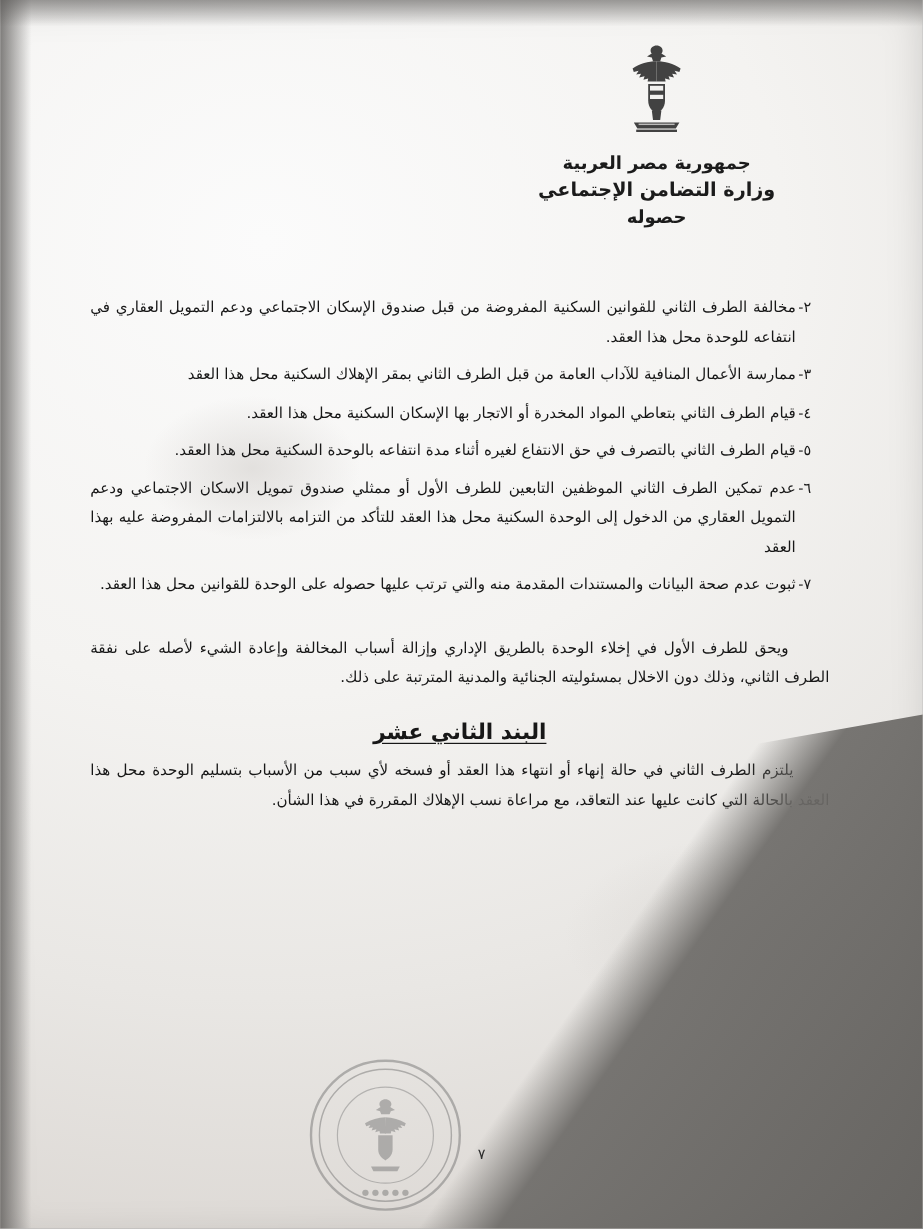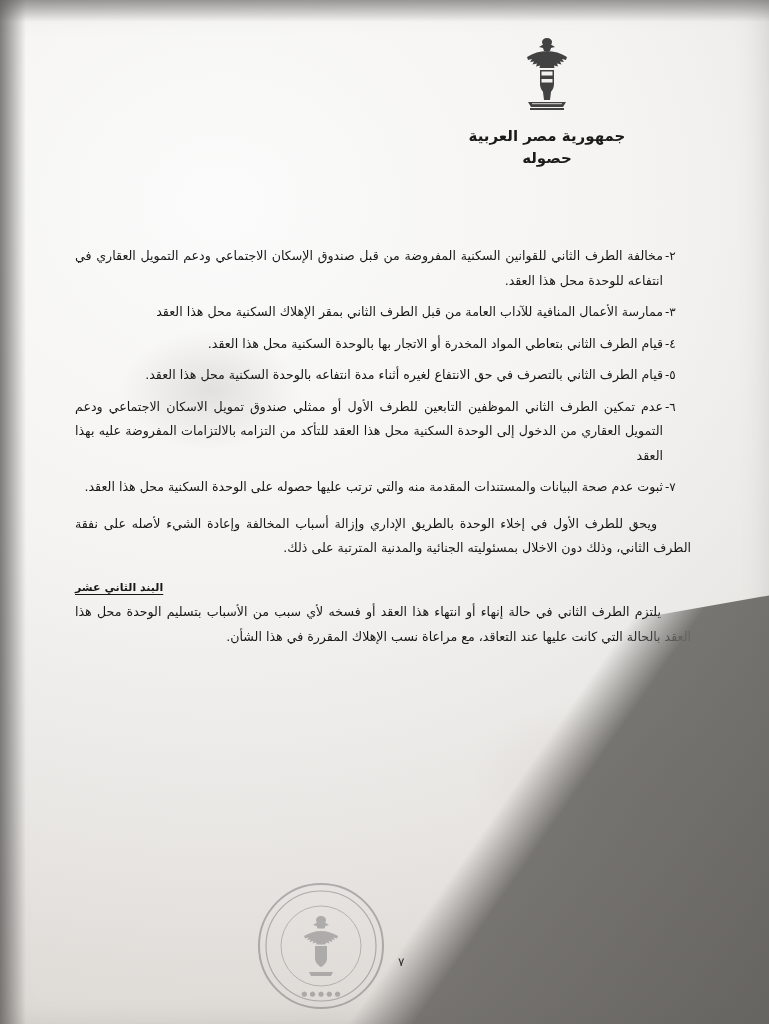--- a/index.html
+++ b/index.html
@@ -118,30 +118,30 @@
     color: #1a1a1a;
     direction: rtl;
   }
   .clause-body {
     flex: 1 1 auto;
     text-align: justify;
     text-justify: inter-word;
     padding-right: 2px;
   }
   .para {
-    margin-top: 12px;
+    margin-top: 28px;
     text-indent: 34px;
     text-align: justify;
   }
   .section-title {
     margin-top: 16px;
     margin-bottom: 2px;
     font-weight: bold;
-    font-size: 11px;
-    text-align: left;
+    font-size: 18px;
+    text-align: center;
     text-decoration: underline;
     text-underline-offset: 3px;
   }
   .para-tight {
     margin-top: 2px;
     text-indent: 30px;
     text-align: justify;
   }
 
   
@@ -238,53 +238,54 @@
           <path d="M18 68h38l-3 5H21z"></path>
           <rect x="20" y="74" width="34" height="2"></rect>
 
           <path d="M33 58h8l-1 8h-6z"></path>
         </g>
         <g fill="#f2f1ef" font-size="4" font-family="DejaVu Sans">
           <rect x="22" y="69" width="30" height="1.2" opacity="0.7"></rect>
         </g>
       </svg>
       <div class="hdr-line" id="hdr-country">جمهورية مصر العربية</div>
+      <div class="hdr-line" id="hdr-ministry">وزارة التضامن الإجتماعي</div>
       <div class="hdr-line" id="hdr-role">حصوله</div>
     </div>
 
     <div id="body-text">
 
       <div class="clause">
         <div class="clause-num">٢-</div>
         <div class="clause-body">مخالفة الطرف الثاني للقوانين السكنية المفروضة من قبل صندوق الإسكان الاجتماعي ودعم التمويل العقاري في انتفاعه للوحدة محل هذا العقد.</div>
       </div>
 
       <div class="clause">
         <div class="clause-num">٣-</div>
         <div class="clause-body">ممارسة الأعمال المنافية للآداب العامة من قبل الطرف الثاني بمقر الإهلاك السكنية محل هذا العقد</div>
       </div>
 
       <div class="clause">
         <div class="clause-num">٤-</div>
-        <div class="clause-body">قيام الطرف الثاني بتعاطي المواد المخدرة أو الاتجار بها بالوحدة السكنية محل هذا العقد.</div>
+        <div class="clause-body">قيام الطرف الثاني بتعاطي المواد المخدرة أو الاتجار بها الإسكان السكنية محل هذا العقد.</div>
       </div>
 
       <div class="clause">
         <div class="clause-num">٥-</div>
         <div class="clause-body">قيام الطرف الثاني بالتصرف في حق الانتفاع لغيره أثناء مدة انتفاعه بالوحدة السكنية محل هذا العقد.</div>
       </div>
 
       <div class="clause">
         <div class="clause-num">٦-</div>
         <div class="clause-body">عدم تمكين الطرف الثاني الموظفين التابعين للطرف الأول أو ممثلي صندوق تمويل الاسكان الاجتماعي ودعم التمويل العقاري من الدخول إلى الوحدة السكنية محل هذا العقد للتأكد من التزامه بالالتزامات المفروضة عليه بهذا العقد</div>
       </div>
 
       <div class="clause">
         <div class="clause-num">٧-</div>
-        <div class="clause-body">ثبوت عدم صحة البيانات والمستندات المقدمة منه والتي ترتب عليها حصوله على الوحدة السكنية محل هذا العقد.</div>
+        <div class="clause-body">ثبوت عدم صحة البيانات والمستندات المقدمة منه والتي ترتب عليها حصوله على الوحدة للقوانين محل هذا العقد.</div>
       </div>
 
       <div class="para">ويحق للطرف الأول في إخلاء الوحدة بالطريق الإداري وإزالة أسباب المخالفة وإعادة الشيء لأصله على نفقة الطرف الثاني، وذلك دون الاخلال بمسئوليته الجنائية والمدنية المترتبة على ذلك.</div>
 
       <div class="section-title">البند الثاني عشر</div>
 
       <div class="para-tight">يلتزم الطرف الثاني في حالة إنهاء أو انتهاء هذا العقد أو فسخه لأي سبب من الأسباب بتسليم الوحدة محل هذا العقد بالحالة التي كانت عليها عند التعاقد، مع مراعاة نسب الإهلاك المقررة في هذا الشأن.</div>
     </div>
 
 

